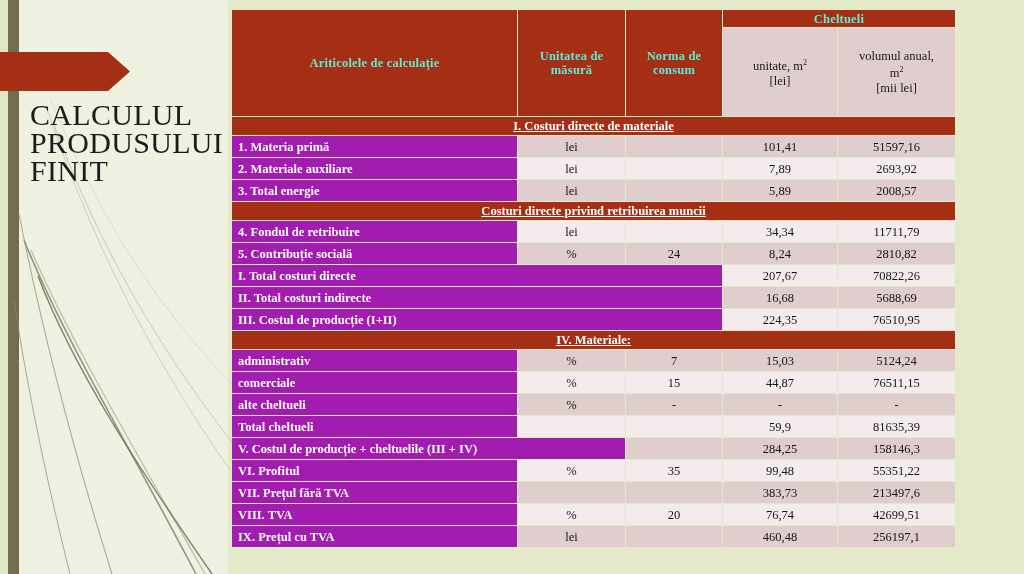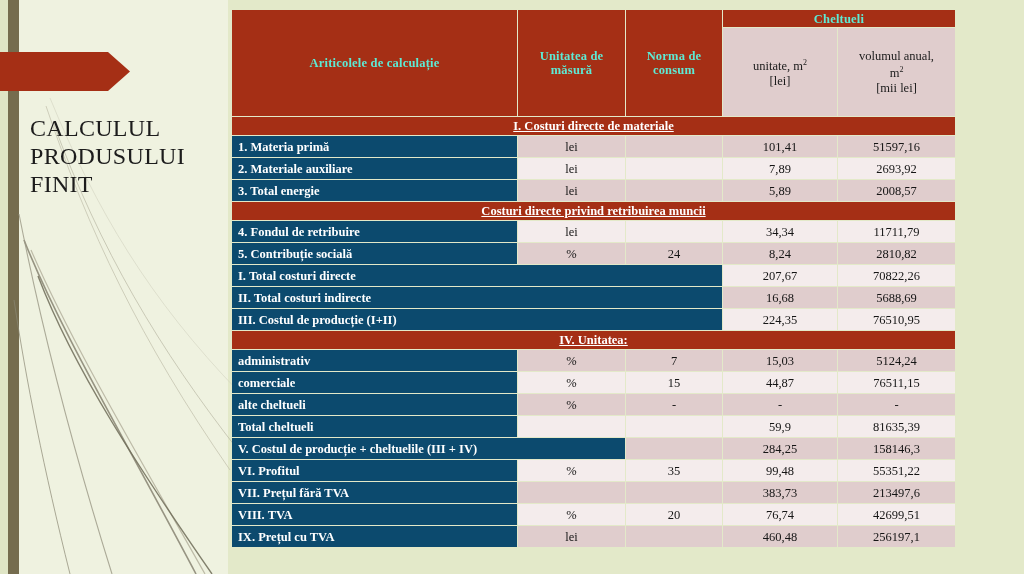--- a/index.html
+++ b/index.html
@@ -66,25 +66,25 @@
     position: absolute;
     left: 0;
     top: 52px;
     width: 130px;
     height: 39px;
     z-index: 3;
   }
   .slide-title {
     position: absolute;
     left: 30px;
-    top: 114px;
+    top: 101px;
     width: 200px;
     z-index: 4;
     font-family: "Liberation Serif", serif;
-    font-size: 24px;
+    font-size: 30px;
     line-height: 28px;
     color: #1c1c1c;
     letter-spacing: 0.3px;
     font-weight: 400;
   }
 
   
   #cost-table {
     position: absolute;
     left: 231px;
@@ -128,21 +128,21 @@
     color: #ffffff;
     font-weight: bold;
     text-align: center;
     height: 18px;
     font-size: 12.5px;
     text-decoration: underline;
   }
 
   
   .lbl {
-    background: #0c4a6e;
+    background: #a21caf;
     color: #ffffff;
     font-weight: bold;
     text-align: left;
     height: 21px;
     padding-left: 10px;
     font-size: 12.5px;
   }
 
   
   .val {
@@ -264,21 +264,21 @@
           <td class="lbl" colspan="3">II. Total costuri indirecte</td>
           <td class="val shade-a">16,68</td>
           <td class="val shade-a">5688,69</td>
         </tr>
         <tr>
           <td class="lbl" colspan="3">III. Costul de producție (I+II)</td>
           <td class="val shade-b">224,35</td>
           <td class="val shade-b">76510,95</td>
         </tr>
         <tr>
-          <td class="band" colspan="5">IV. Unitatea:</td>
+          <td class="band" colspan="5">IV. Materiale:</td>
         </tr>
         <tr>
           <td class="lbl">administrativ</td>
           <td class="val shade-a">%</td>
           <td class="val shade-a">7</td>
           <td class="val shade-a">15,03</td>
           <td class="val shade-a">5124,24</td>
         </tr>
         <tr>
           <td class="lbl">comerciale</td>

